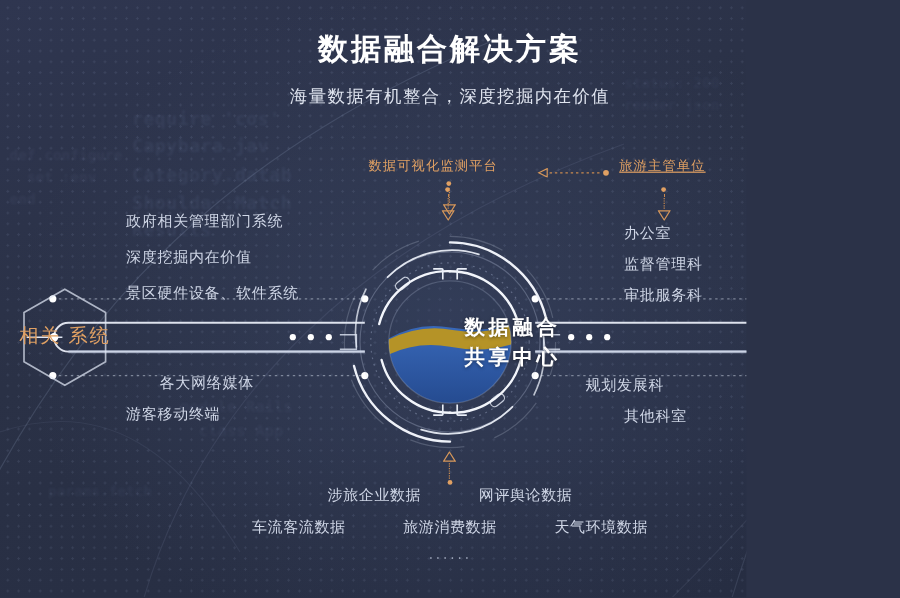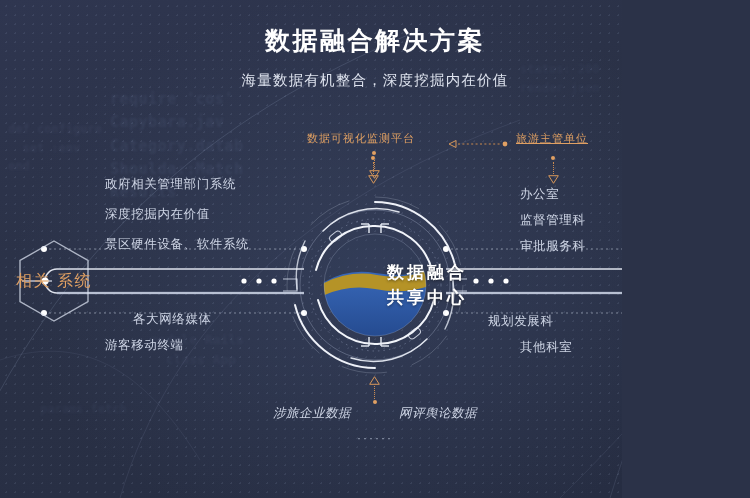--- a/index.html
+++ b/index.html
@@ -83,21 +83,21 @@
     position:absolute;width:76px;height:86px;
   }
   .hex .hexlabel{
     position:absolute;inset:0;display:flex;flex-direction:row;
     align-items:center;justify-content:space-between;
     font-size:16px;color:#e0a063;letter-spacing:1.5px;line-height:1.35;
   }
 
   
   .bottom{position:absolute;left:0;top:405px;width:750px;}
-  .brow{display:flex;justify-content:center;gap:16px;margin-bottom:9px;font-style:italic;}
+  .brow{display:flex;justify-content:center;gap:16px;margin-bottom:9px;}
   .bcell{width:110px;text-align:center;font-size:12.5px;color:#cfd6e6;letter-spacing:.5px;}
   .bdots{text-align:center;font-size:12px;color:#aab3c6;letter-spacing:2px;margin-top:3px;}
 
   
   .centerwrap{position:absolute;left:283px;top:193px;width:184px;height:184px;}
   .globe-text{
     position:absolute;left:0;top:0;width:184px;height:184px;
     display:flex;flex-direction:column;align-items:flex-end;justify-content:center;
     color:#ffffff;font-size:17px;font-weight:700;letter-spacing:3px;line-height:1.5;
     text-shadow:0 1px 3px rgba(0,0,0,.45);
@@ -304,16 +304,21 @@
       <span>数据融合</span>
       <span>共享中心</span>
     </div>
   </div>
 
   <div class="bottom">
     <div class="brow">
       <div class="bcell">涉旅企业数据</div>
       <div class="bcell">网评舆论数据</div>
     </div>
+    <div class="brow">
+      <div class="bcell">车流客流数据</div>
+      <div class="bcell">旅游消费数据</div>
+      <div class="bcell">天气环境数据</div>
+    </div>
     <div class="bdots">······</div>
   </div>
 
 </div>
 
 </body></html>

